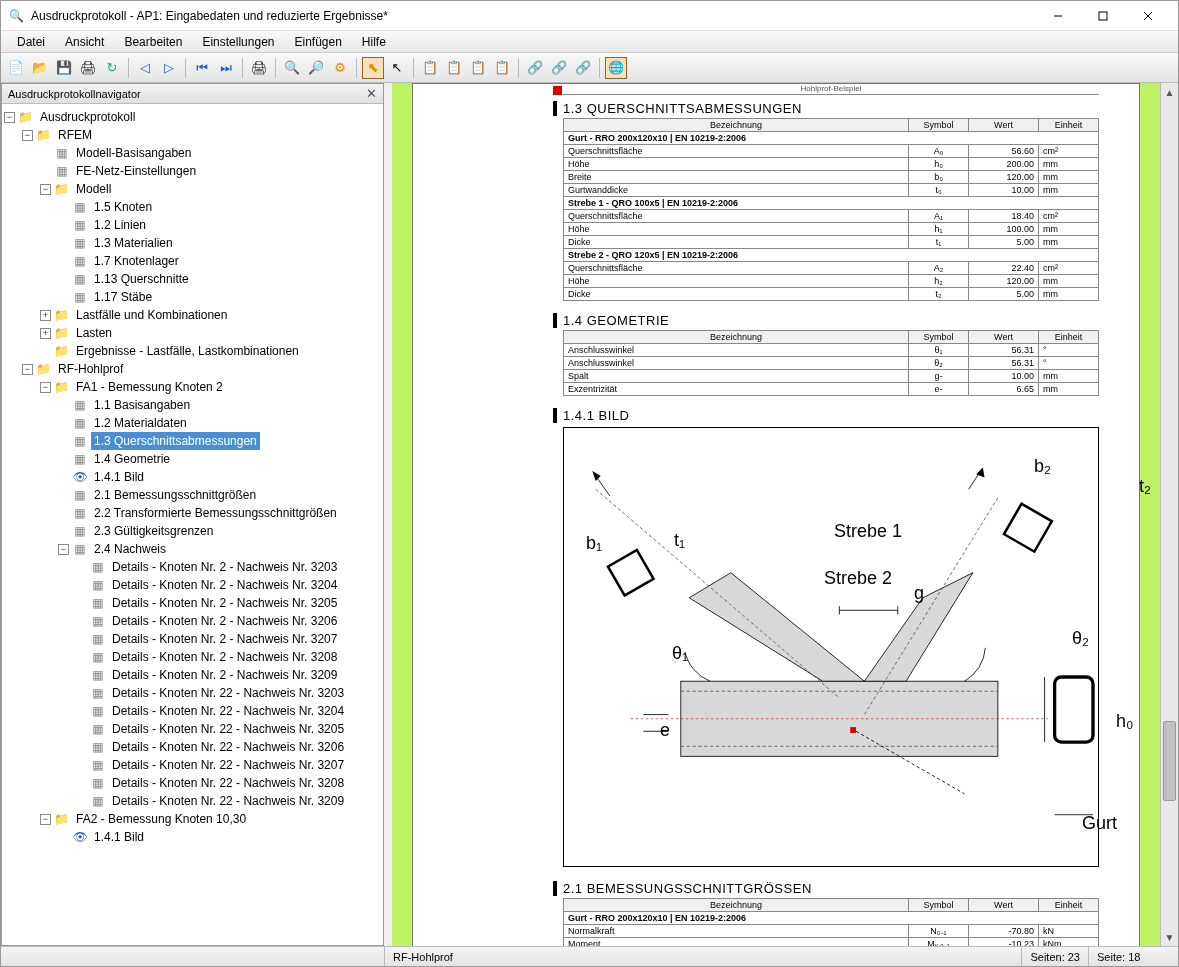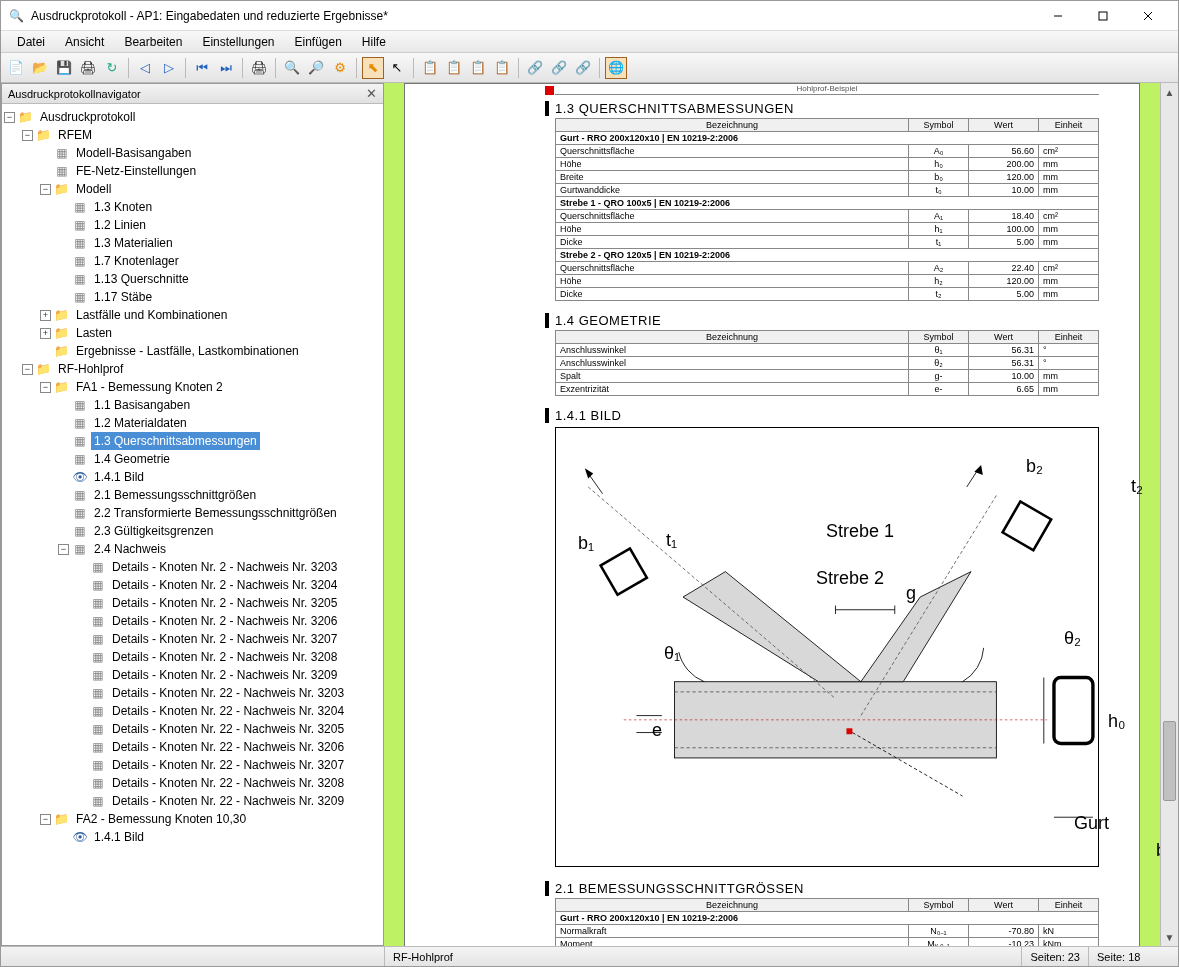--- a/index.html
+++ b/index.html
@@ -8,21 +8,21 @@
 .titlebar { height: 30px; background: #fff; display: flex; align-items: center; padding: 0 8px; border-bottom: 1px solid #ddd; }
 .titlebar .icon-app { width: 16px; height: 16px; margin-right: 6px; display: inline-flex; align-items: center; justify-content: center; }
 .titlebar .title { flex: 1; font-size: 12px; }
 .titlebar .win-btns { display: flex; }
 .titlebar .win-btn { width: 45px; height: 28px; display: flex; align-items: center; justify-content: center; cursor: pointer; }
 .menubar { height: 22px; background: linear-gradient(#f8f8f8,#e8e8e8); display: flex; align-items: center; padding: 0 6px; border-bottom: 1px solid #ccc; font-size: 12px; }
 .menubar .menu-item { padding: 2px 10px; cursor: pointer; }
 .toolbar { height: 30px; background: linear-gradient(#f8f8f8,#e4e4e4); display: flex; align-items: center; padding: 2px 4px; border-bottom: 1px solid #bbb; gap: 2px; }
 .tb-btn { width: 22px; height: 22px; display: flex; align-items: center; justify-content: center; border: 1px solid transparent; cursor: pointer; font-size: 13px; }
 .tb-sep { width: 1px; height: 20px; background: #bbb; margin: 0 3px; }
-.main { flex: 1; display: flex; min-height: 0; }
+.main { flex: 1; display: flex; min-height: 0; gap: 8px; }
 
 .navigator { width: 383px; background: #fff; border: 1px solid #999; display: flex; flex-direction: column; }
 .nav-header { height: 20px; background: linear-gradient(#f4f4f4,#e0e0e0); border-bottom: 1px solid #bbb; display: flex; align-items: center; padding: 0 6px; font-size: 11px; }
 .nav-header .close-x { margin-left: auto; cursor: pointer; font-size: 13px; color: #555; }
 .tree { flex: 1; overflow: auto; padding: 4px 2px; font-size: 12px; }
 .tree-node { white-space: nowrap; line-height: 18px; display: flex; align-items: center; }
 .tree-node .exp { width: 11px; height: 11px; border: 1px solid #888; font-size: 9px; line-height: 9px; text-align: center; margin-right: 3px; cursor: pointer; background: #fff; color: #333; }
 .tree-node .noexp { width: 14px; display: inline-block; }
 .tree-node .ticon { width: 16px; height: 14px; margin-right: 3px; display: inline-flex; align-items: center; justify-content: center; }
 .tree-node .label { padding: 0 3px; cursor: pointer; }
@@ -170,21 +170,21 @@
           <div class="tree-node">
             <span class="indent" style="width: 36px;"></span>
             <span class="exp">−</span>
             <span class="ticon i-folder">📁</span>
             <span class="label">Modell</span>
           </div>
           <div class="tree-node">
             <span class="indent" style="width: 54px;"></span>
             <span class="noexp"></span>
             <span class="ticon i-sheet">▦</span>
-            <span class="label">1.3 Knoten</span>
+            <span class="label">1.5 Knoten</span>
           </div>
           <div class="tree-node">
             <span class="indent" style="width: 54px;"></span>
             <span class="noexp"></span>
             <span class="ticon i-sheet">▦</span>
             <span class="label">1.2 Linien</span>
           </div>
           <div class="tree-node">
             <span class="indent" style="width: 54px;"></span>
             <span class="noexp"></span>

